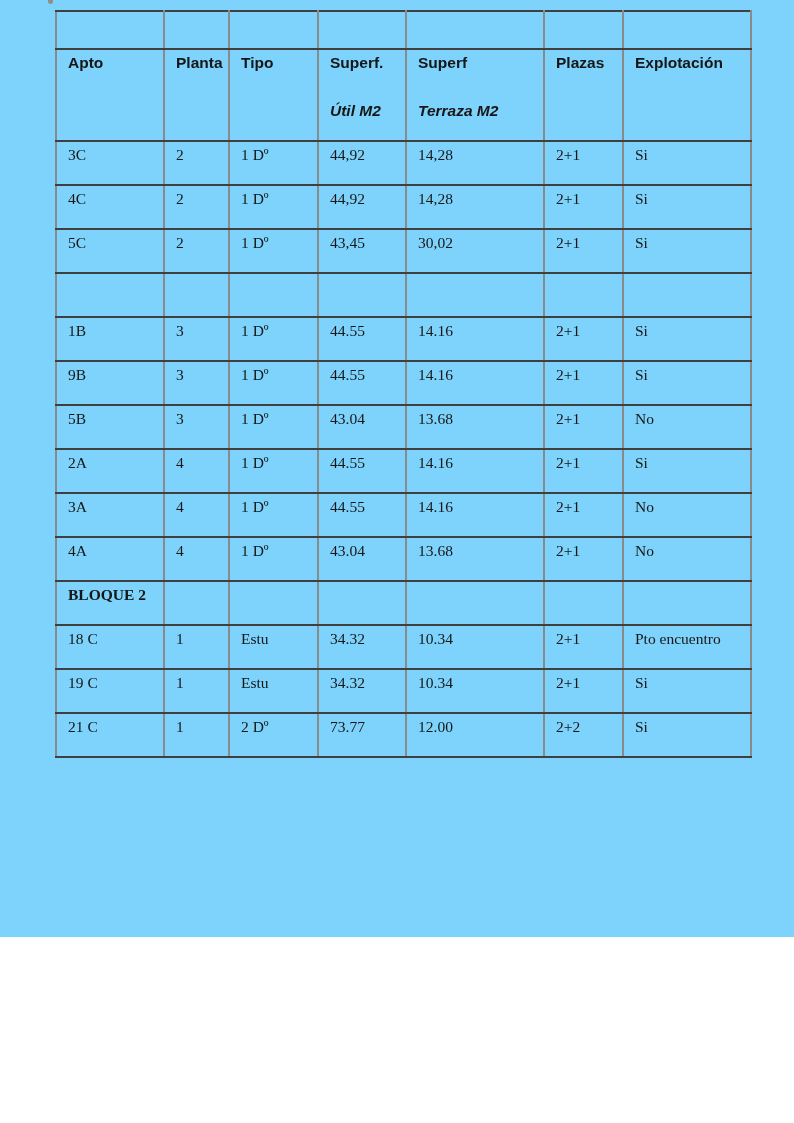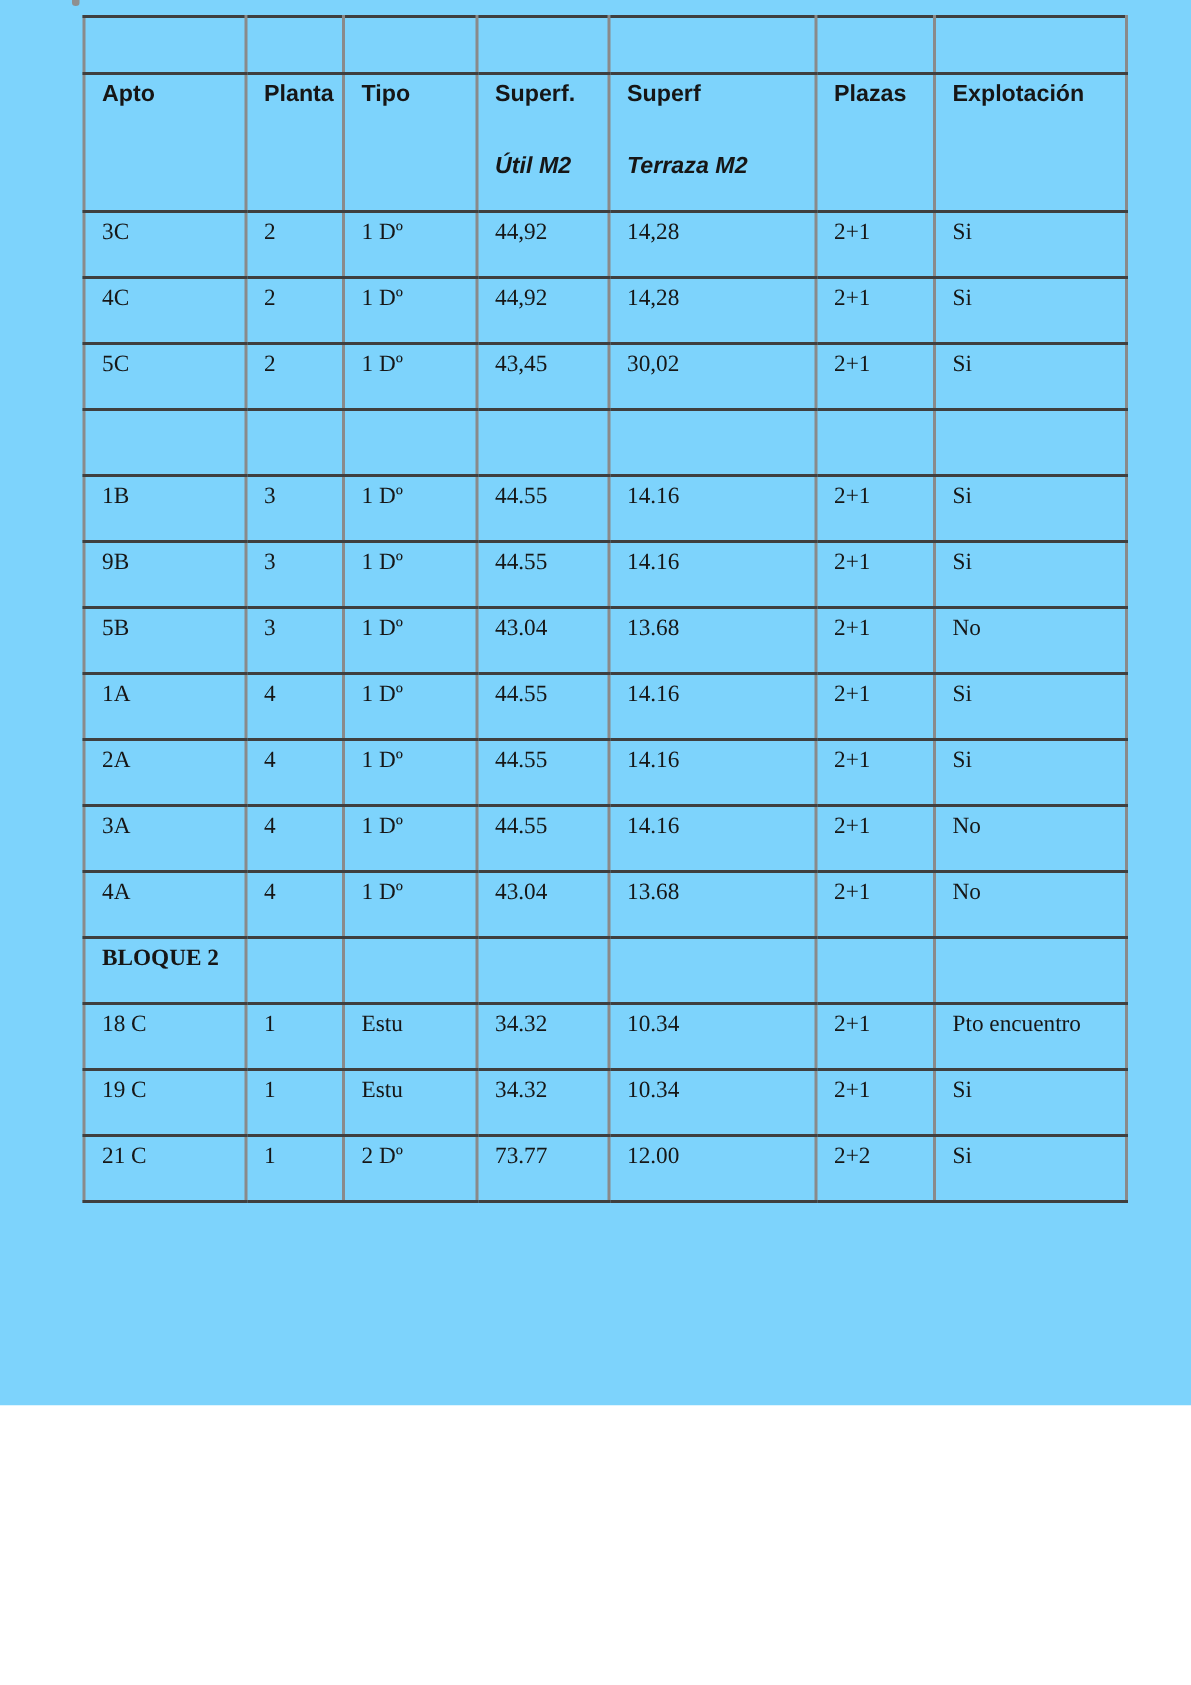--- a/index.html
+++ b/index.html
@@ -171,29 +171,20 @@
         <tr>
           <td>5B</td>
           <td>3</td>
           <td>1 Dº</td>
           <td>43.04</td>
           <td>13.68</td>
           <td>2+1</td>
           <td>No</td>
         </tr>
         <tr>
-          <td>1A</td>
-          <td>4</td>
-          <td>1 Dº</td>
-          <td>44.55</td>
-          <td>14.16</td>
-          <td>2+1</td>
-          <td>Si</td>
-        </tr>
-        <tr>
           <td>2A</td>
           <td>4</td>
           <td>1 Dº</td>
           <td>44.55</td>
           <td>14.16</td>
           <td>2+1</td>
           <td>Si</td>
         </tr>
         <tr>
           <td>3A</td>

